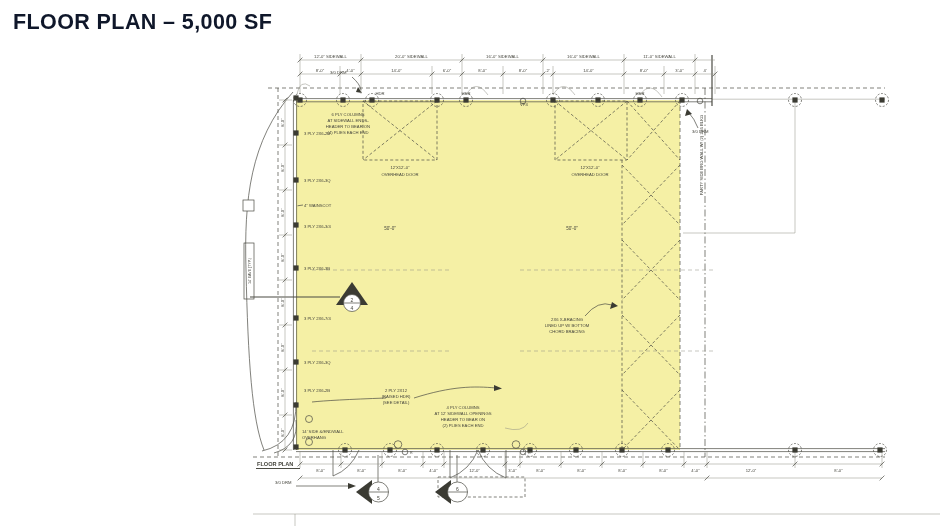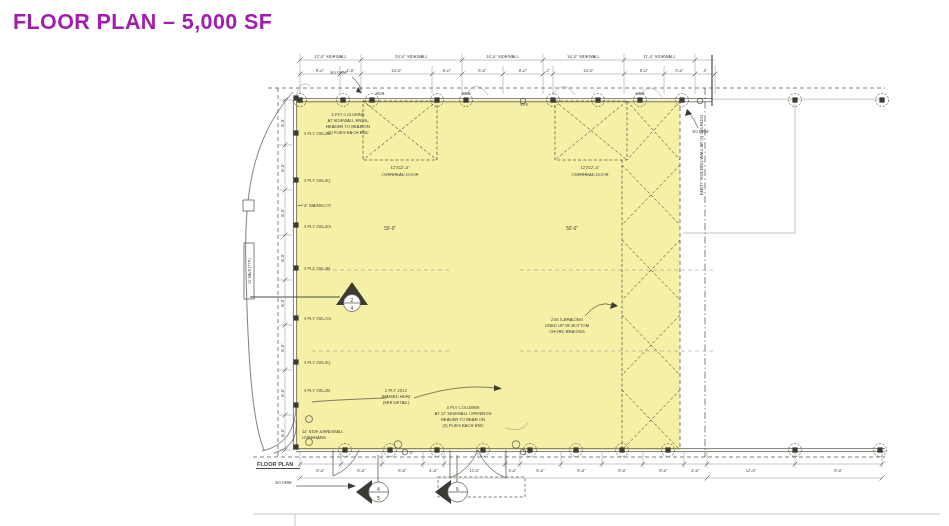--- a/index.html
+++ b/index.html
@@ -1,19 +1,19 @@
 <!DOCTYPE html>
 <html><head>
 <meta charset="utf-8">
 <style>
   html,body{margin:0;padding:0;background:#ffffff;}
   .page{position:relative;width:949px;height:526px;background:#fff;overflow:hidden;
         font-family:"Liberation Sans",sans-serif;}
   .title{position:absolute;left:13px;top:10px;font-weight:bold;font-size:21.5px;
-         letter-spacing:.4px;color:#a21caf;}
+         letter-spacing:.4px;color:#0f172a;}
   svg text{fill:#45453d;font-family:"Liberation Sans",sans-serif;}
   .t35{font-size:3.6px}.t4{font-size:4.2px}.t45{font-size:4.6px}
   .t5{font-size:5px}.t55{font-size:5.6px;font-weight:bold}
   .mid{text-anchor:middle}
   .ln{stroke:#4b4b43;stroke-width:.7;fill:none}
   .lw{stroke:#4b4b43;stroke-width:1.2;fill:none}
   .lt{stroke:#8d8d82;stroke-width:.5;fill:none}
   .d1{stroke-dasharray:4 3}
   .d2{stroke-dasharray:3 2.2}
   .dd{stroke-dasharray:7 2.5 1.5 2.5}

